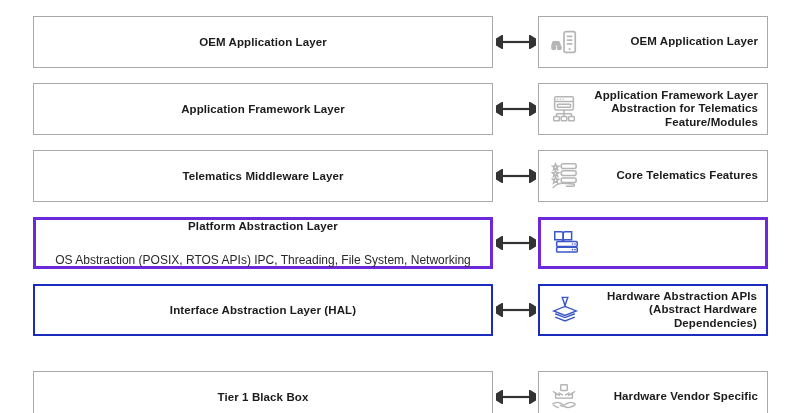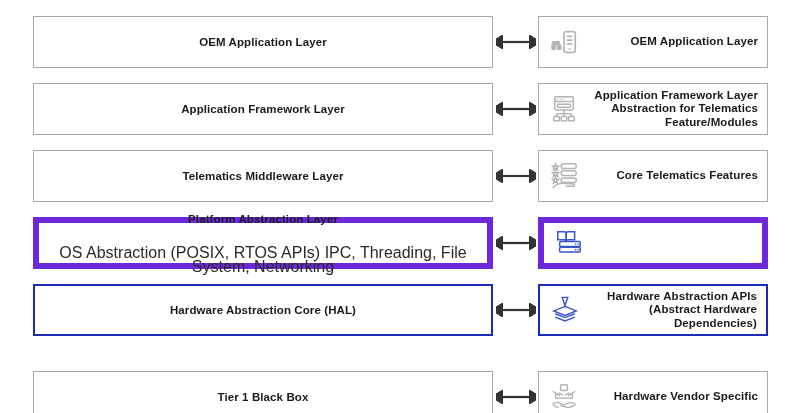--- a/index.html
+++ b/index.html
@@ -46,21 +46,21 @@
     text-align: center;
     padding: 0 8px;
   }
   .left-box .title {
     font-size: 11.5px;
     font-weight: bold;
     line-height: 14px;
     letter-spacing: 0.1px;
   }
   .left-box .subtitle {
-    font-size: 16px;
+    font-size: 12px;
     font-weight: normal;
     line-height: 14px;
     margin-top: 20px;
     color: #2a2a2a;
   }
 
   
   .connector {
     position: absolute;
     left: 496px;
@@ -103,21 +103,21 @@
     font-weight: bold;
     line-height: 13.5px;
     letter-spacing: 0.1px;
     padding-left: 4px;
   }
   .right-text .line { display: block; }
 
   
   .accent-light .left-box,
   .accent-light .right-box {
-    border: 6px solid #6d28d9;
+    border: 3px solid #6d28d9;
   }
   .accent-strong .left-box,
   .accent-strong .right-box {
     border: 2px solid #1a2bbd;
   }
 </style>
 </head>
 <body>
 
 <div id="diagram">
@@ -261,21 +261,21 @@
             <circle cx="23" cy="17.1" r="0.85" fill="#3a56c8" stroke="none"></circle>
             <circle cx="25.6" cy="17.1" r="0.85" fill="#3a56c8" stroke="none"></circle>
             <circle cx="23" cy="23.1" r="0.85" fill="#3a56c8" stroke="none"></circle>
             <circle cx="25.6" cy="23.1" r="0.85" fill="#3a56c8" stroke="none"></circle>
           </svg>
         </div>
       </div>
     </div>
     <div class="row accent-strong" style="top: 284px;">
       <div class="left-box">
-        <div class="title">Hardware Abstraction Core (HAL)</div>
+        <div class="title">Interface Abstraction Layer (HAL)</div>
       </div>
       <div class="connector">
         <svg width="40" height="14" viewBox="0 0 40 14">
           <defs>
             <marker id="arrL" markerWidth="7" markerHeight="7" refX="6" refY="3.5" orient="auto">
               <path d="M6,0 L6,7 L0,3.5 Z" fill="#333333"></path>
             </marker>
             <marker id="arrR" markerWidth="7" markerHeight="7" refX="1" refY="3.5" orient="auto">
               <path d="M1,0 L1,7 L7,3.5 Z" fill="#333333"></path>
             </marker>

